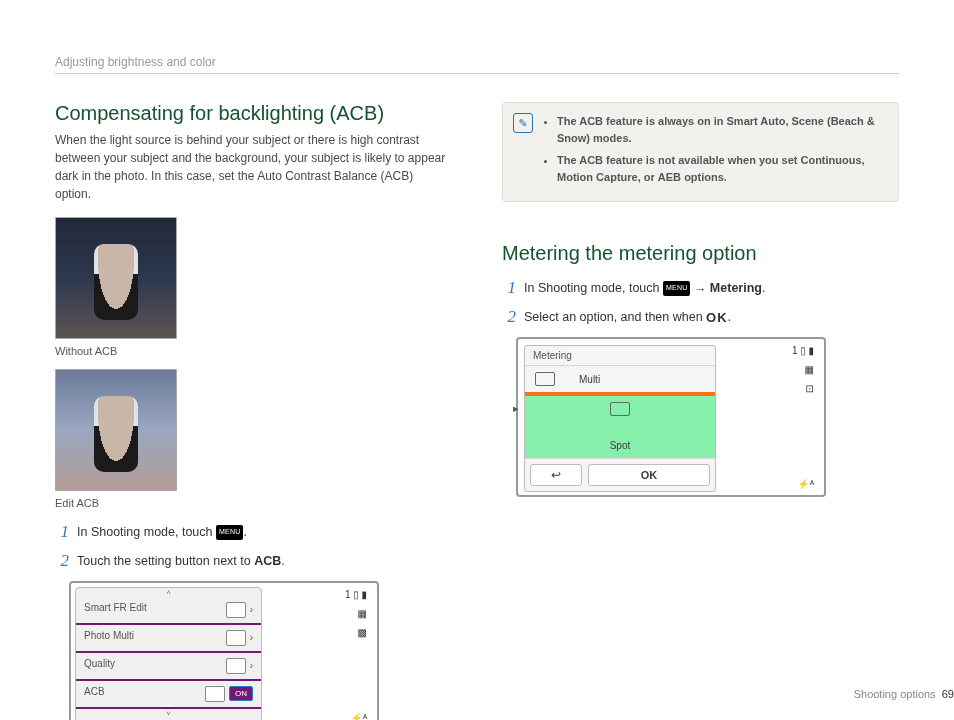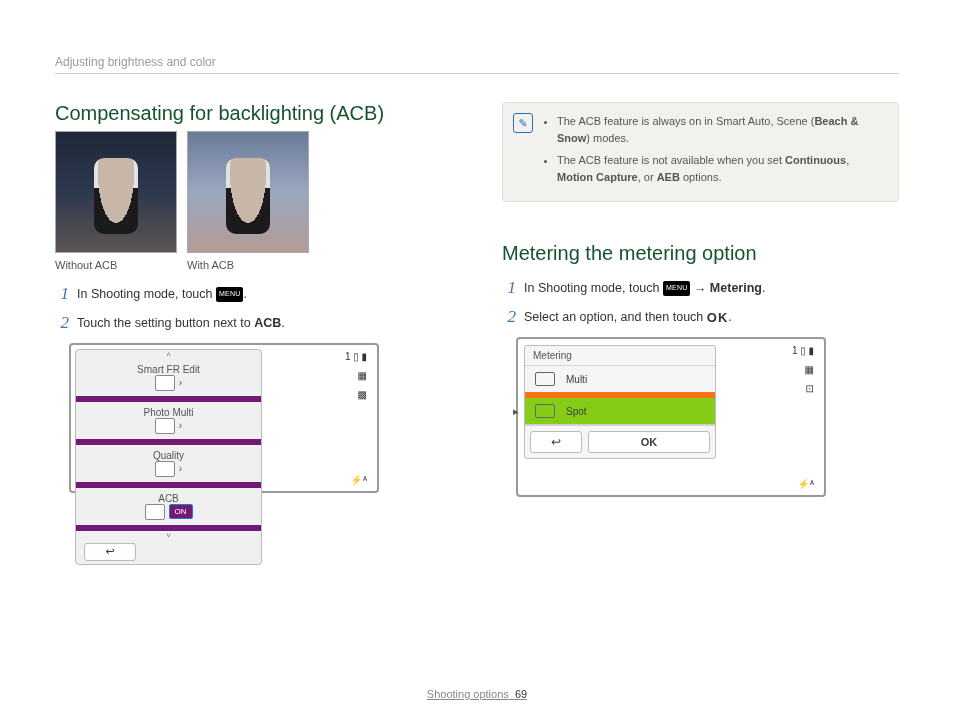--- a/index.html
+++ b/index.html
@@ -36,21 +36,21 @@
     font-weight: 300;
     font-size: 20px;
     margin: 0 0 6px 0;
   }
   p.lead {
     font-size: 12px;
     line-height: 1.5;
     margin: 0 0 14px 0;
     color: #4a4a4a;
   }
-  .photo-row { display: flex; gap: 12px; margin: 4px 0 6px; }
+  .photo-row { display: flex; gap: 12px; margin: 4px 0 6px; flex-direction: column; }
   .photo-box { width: 120px; }
   .photo {
     width: 120px; height: 120px;
     background: linear-gradient(180deg,#202838 0%,#2d384f 50%,#5d5452 100%);
     border: 1px solid #aaa;
     position: relative;
   }
   .photo.light { background: linear-gradient(180deg,#6a7a99 0%,#9aa7c0 50%,#b39c95 100%); }
   .photo::after{
     content:""; position:absolute; left:50%; top:22%; transform:translateX(-50%);
@@ -72,21 +72,21 @@
   .screen {
     width: 310px; height: 150px;
     border: 2px solid #999; border-radius:4px;
     background:#fff; position:relative; margin: 4px 0 0 14px;
     box-sizing:border-box; padding:4px;
   }
   .screen .menu {
     width: 185px; background:#f0f0f0; border:1px solid #bbb; border-radius:4px;
     font-size:10px;
   }
-  .menu-row { display:flex; align-items:center; justify-content:space-between; padding:5px 8px; border-bottom:6px solid #701a75;flex-direction:column;}
+  .menu-row { display:flex; align-items:flex-start; justify-content:space-between; padding:5px 8px; border-bottom:2px solid #701a75;}
   .menu-row:last-child { border-bottom:none;}
   .menu-row .lbl { color:#555; }
   .menu-row .ctrl { display:flex; align-items:center; gap:4px;}
   .mini-icon { width:18px; height:14px; background:#fff; border:1px solid #888; border-radius:2px; display:inline-block;}
   .chev { font-size:10px; color:#555;}
   .on-pill { background:#701a75; color:#fff; font-size:8px; padding:2px 5px; border-radius:2px; border:1px solid #2a7acc;}
   .menu-footer { padding:3px 8px;}
   .back-btn { display:inline-flex; align-items:center; justify-content:center; width:50px; height:16px; background:#fefefe; border:1px solid #bbb; border-radius:3px; font-size:11px;}
   .side-icons { position:absolute; top:6px; right:10px; font-size:10px; color:#333; text-align:right;}
   .side-icons div{ margin-bottom:8px;}
@@ -94,63 +94,64 @@
   .scroll-caret{ font-size:8px; color:#777; text-align:center;}
   
   .note {
     background:#f3f1ed; border:1px solid #e3dfd7; border-radius:4px;
     padding:10px 12px 10px 40px; position:relative; font-size:11px; color:#555;
     margin-bottom: 40px;
   }
   .note-icon{
     position:absolute; left:10px; top:10px; width:18px; height:18px; border:1.5px solid #2b6fb4; border-radius:3px; display:flex; align-items:center; justify-content:center; color:#2b6fb4; font-size:11px;
   }
-  .note ul { margin:0; padding-left:14px;}
+  .note ul { margin:0; padding-left:14px;font-weight:bold;}
   .note li { margin-bottom:6px; line-height:1.5;}
   
   .screen2 {
     width: 310px; height: 160px;
     border: 2px solid #999; border-radius:4px; background:#fff;
     margin-left:14px; padding:6px; box-sizing:border-box; position:relative;
   }
   .meter-panel {
     width: 190px; border:1px solid #bbb; border-radius:3px; background:#f5f5f5; font-size:10px;
   }
   .meter-title { padding:4px 8px; color:#555; border-bottom:1px solid #d5d5d5;}
-  .meter-opt { display:flex; align-items:center; gap:11px; padding:6px 10px;}
-  .meter-opt.sel { background:#84cc16; border-top:6px solid #f97316; border-bottom:1px solid #ccc; position:relative;}
+  .meter-opt { display:flex; align-items:center; gap:24px; padding:6px 10px;}
+  .meter-opt.sel { background:#86efac; border-top:4px solid #f97316; border-bottom:1px solid #ccc; position:relative;flex-direction:column;}
   .meter-opt.sel::before{ content:"▸"; position:absolute; left:-12px; color:#555; font-size:11px;}
   .m-icon { width:18px; height:12px; border:1px solid #666; border-radius:2px; display:inline-block; position:relative;}
   .meter-footer { display:flex; gap:6px; padding:5px; border-top:1px solid #d5d5d5;}
   .ok-btn { flex:1; height:20px; display:flex; align-items:center; justify-content:center; border:1px solid #bbb; border-radius:3px; background:#fff; font-weight:bold; font-size:11px;}
   .bk-btn { width:50px; height:20px; display:flex; align-items:center; justify-content:center; border:1px solid #bbb; border-radius:3px; background:#fff; font-size:12px;}
   .footer {
-    position:absolute; left:0; right:0; bottom:20px; text-align:center; font-size:11px; color:#888;text-decoration:underline;
+    position:absolute; left:0; right:0; bottom:20px; text-align:right; font-size:11px; color:#888;
   }
   .footer b { color:#333; font-weight:normal;}
 </style>
 </head>
 <body>
 
 <div class="page">
   <div class="breadcrumb">Adjusting brightness and color</div>
 
   <div class="cols">
 
     <div class="col">
       <h2 class="section">Compensating for backlighting (ACB)</h2>
+      <p class="lead">When the light source is behind your subject or there is high contrast between your subject and the background, your subject is likely to appear dark in the photo. In this case, set the Auto Contrast Balance (ACB) option.</p>
 
       <div class="photo-row">
         <div class="photo-box">
           <div class="photo"></div>
           <div class="photo-caption">Without ACB</div>
         </div>
         <div class="photo-box">
           <div class="photo light"></div>
-          <div class="photo-caption">With ACB</div>
+          <div class="photo-caption">Edit ACB</div>
         </div>
       </div>
 
       <ol class="steps">
         <li>
           <span class="stepnum">1</span>
           <span class="steptxt">
             <span>In Shooting mode, touch </span><span class="menu-badge">MENU</span><span>.</span>
           </span>
         </li>
@@ -225,21 +226,21 @@
       <ol class="steps">
         <li>
           <span class="stepnum">1</span>
           <span class="steptxt">
             <span>In Shooting mode, touch </span><span class="menu-badge">MENU</span><span> → </span><b>Metering</b><span>.</span>
           </span>
         </li>
         <li>
           <span class="stepnum">2</span>
           <span class="steptxt">
-            <span>Select an option, and then touch </span><span class="ok-badge">OK</span><span>.</span>
+            <span>Select an option, and then when </span><span class="ok-badge">OK</span><span>.</span>
           </span>
         </li>
       </ol>
 
       <div class="screen2">
         <div class="meter-panel">
           <div class="meter-title">Metering</div>
           <div class="meter-opt">
             <span class="m-icon"></span>
               <span>Multi</span>

